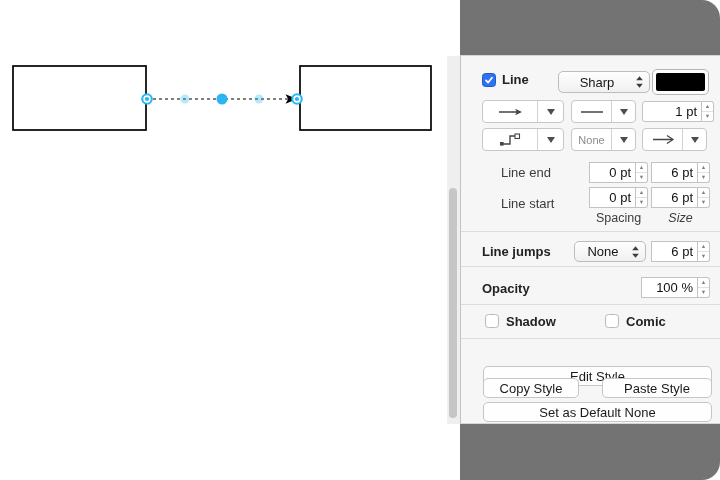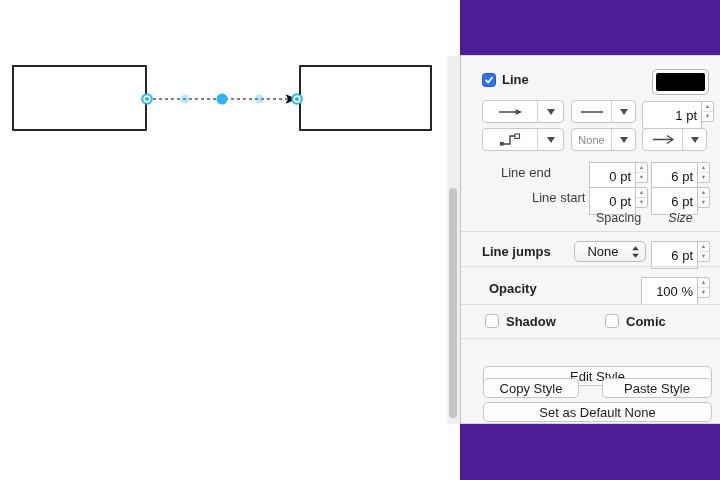--- a/index.html
+++ b/index.html
@@ -1,18 +1,18 @@
 <!DOCTYPE html>
 <html><head>
 <meta charset="utf-8">
 <style>
   * { margin:0; padding:0; box-sizing:border-box; }
   html,body { width:720px; height:480px; background:#ffffff; overflow:hidden;
     font-family:"Liberation Sans", sans-serif; }
-  .stage { position:relative; width:720px; height:480px; background:#4c1d95; }
+  .stage { position:relative; width:720px; height:480px; background:#737373;border-radius:18px; }
 
   
   .canvas { position:absolute; left:0; top:0; width:460px; height:480px; background:#fff; }
 
   
   .vscroll-track { position:absolute; left:447px; top:56px; width:13px; height:368px;
     background:#efeff0; }
   .vscroll-thumb { position:absolute; left:2px; top:132px; width:8px; height:230px;
     background:#c6c6c8; border-radius:4px; }
 
@@ -41,21 +41,21 @@
   .split { display:flex; background:#ffffff; border:1px solid #c7c7c9; border-radius:4px;
     height:23px; overflow:hidden; }
   .split .cell { display:flex; align-items:center; justify-content:center; flex:1; }
   .split .caret { flex:0 0 26px; border-left:1px solid #d2d2d4; display:flex;
     align-items:center; justify-content:center; }
   .caret-glyph { width:0; height:0; border-left:4.5px solid transparent;
     border-right:4.5px solid transparent; border-top:6px solid #4d4d4f; }
   .none-txt { font-size:11px; color:#8b8b8d; }
 
   
-  .numbox { background:#fff; border:1px solid #c3c3c5; height:28px; display:flex;
+  .numbox { background:#fff; border:1px solid #c3c3c5; height:21px; display:flex;
     align-items:center; justify-content:flex-end; padding-right:4px; font-size:13px; color:#111; }
   .stepper { width:12px; height:21px; background:#fff; border:1px solid #c3c3c5;
     border-left:none; border-radius:0 3px 3px 0; display:flex; flex-direction:column; }
   .stepper span { flex:1; display:flex; align-items:center; justify-content:center;
     font-size:5.5px; color:#7e7e80; line-height:1; }
   .stepper span:first-child { border-bottom:1px solid #e0e0e2; }
 
   
   .cb { width:14px; height:14px; border-radius:3.5px; }
   .cb.checked { background:#2f72f1; border:1px solid #2059c8; display:flex;
@@ -106,20 +106,27 @@
 
   <div class="panel">
 
     <div class="abs cb checked" style="left:21px; top:17px;">
       <svg width="10" height="10" viewBox="0 0 10 10">
         <path d="M2 5.4 L4.1 7.5 L8 2.7" stroke="#ffffff" stroke-width="1.8" fill="none" stroke-linecap="round" stroke-linejoin="round"></path>
       </svg>
     </div>
     <div class="abs lbl-b" style="left:41px; top:16px;">Line</div>
 
+    <div class="abs mac-select" style="left:97px; top:15px; width:92px; height:22px;">
+      <span class="sel-text">Sharp</span>
+      <svg class="dbl" width="9" height="14" viewBox="0 0 9 14">
+        <path d="M4.5 1.2 L7.8 5.2 H1.2 Z" fill="#3c3c3e"></path>
+        <path d="M4.5 12.8 L1.2 8.8 H7.8 Z" fill="#3c3c3e"></path>
+      </svg>
+    </div>
 
     <div class="abs swatch" style="left:191px; top:13px; width:57px; height:26px;">
       <div class="swatch-inner"></div>
     </div>
 
     <div class="abs split" style="left:21px; top:44px; width:82px;">
       <div class="cell">
         <svg width="28" height="10" viewBox="0 0 28 10">
           <line x1="3" y1="5" x2="21" y2="5" stroke="#454547" stroke-width="1.3"></line>
           <path d="M26 5 L19 1.8 L20.8 5 L19 8.2 Z" fill="#454547"></path>
@@ -192,21 +199,21 @@
       </div>
     </div>
     <div class="abs" style="left:190px; top:106px; display:flex;">
       <div class="numbox" style="width:47px;">6 pt</div>
       <div class="stepper">
         <span>▲</span>
         <span>▼</span>
       </div>
     </div>
 
-    <div class="abs lbl" style="left:40px; top:134px;margin-left:31px;">Line start</div>
+    <div class="abs lbl" style="left:40px; top:140px;">Line start</div>
     <div class="abs" style="left:128px; top:131px; display:flex;">
       <div class="numbox" style="width:47px;">0 pt</div>
       <div class="stepper">
         <span>▲</span>
         <span>▼</span>
       </div>
     </div>
     <div class="abs" style="left:190px; top:131px; display:flex;">
       <div class="numbox" style="width:47px;">6 pt</div>
       <div class="stepper">
@@ -231,21 +238,21 @@
     <div class="abs" style="left:190px; top:185px; display:flex;">
       <div class="numbox" style="width:47px;">6 pt</div>
       <div class="stepper">
         <span>▲</span>
         <span>▼</span>
       </div>
     </div>
 
     <div class="divider" style="top:210px;"></div>
 
-    <div class="abs lbl-b" style="left:28px; top:225px;">Opacity</div>
+    <div class="abs lbl-b" style="left:21px; top:225px;">Opacity</div>
     <div class="abs" style="left:180px; top:221px; display:flex;">
       <div class="numbox" style="width:57px;">100 %</div>
       <div class="stepper">
         <span>▲</span>
         <span>▼</span>
       </div>
     </div>
 
     <div class="divider" style="top:248px;"></div>
 

